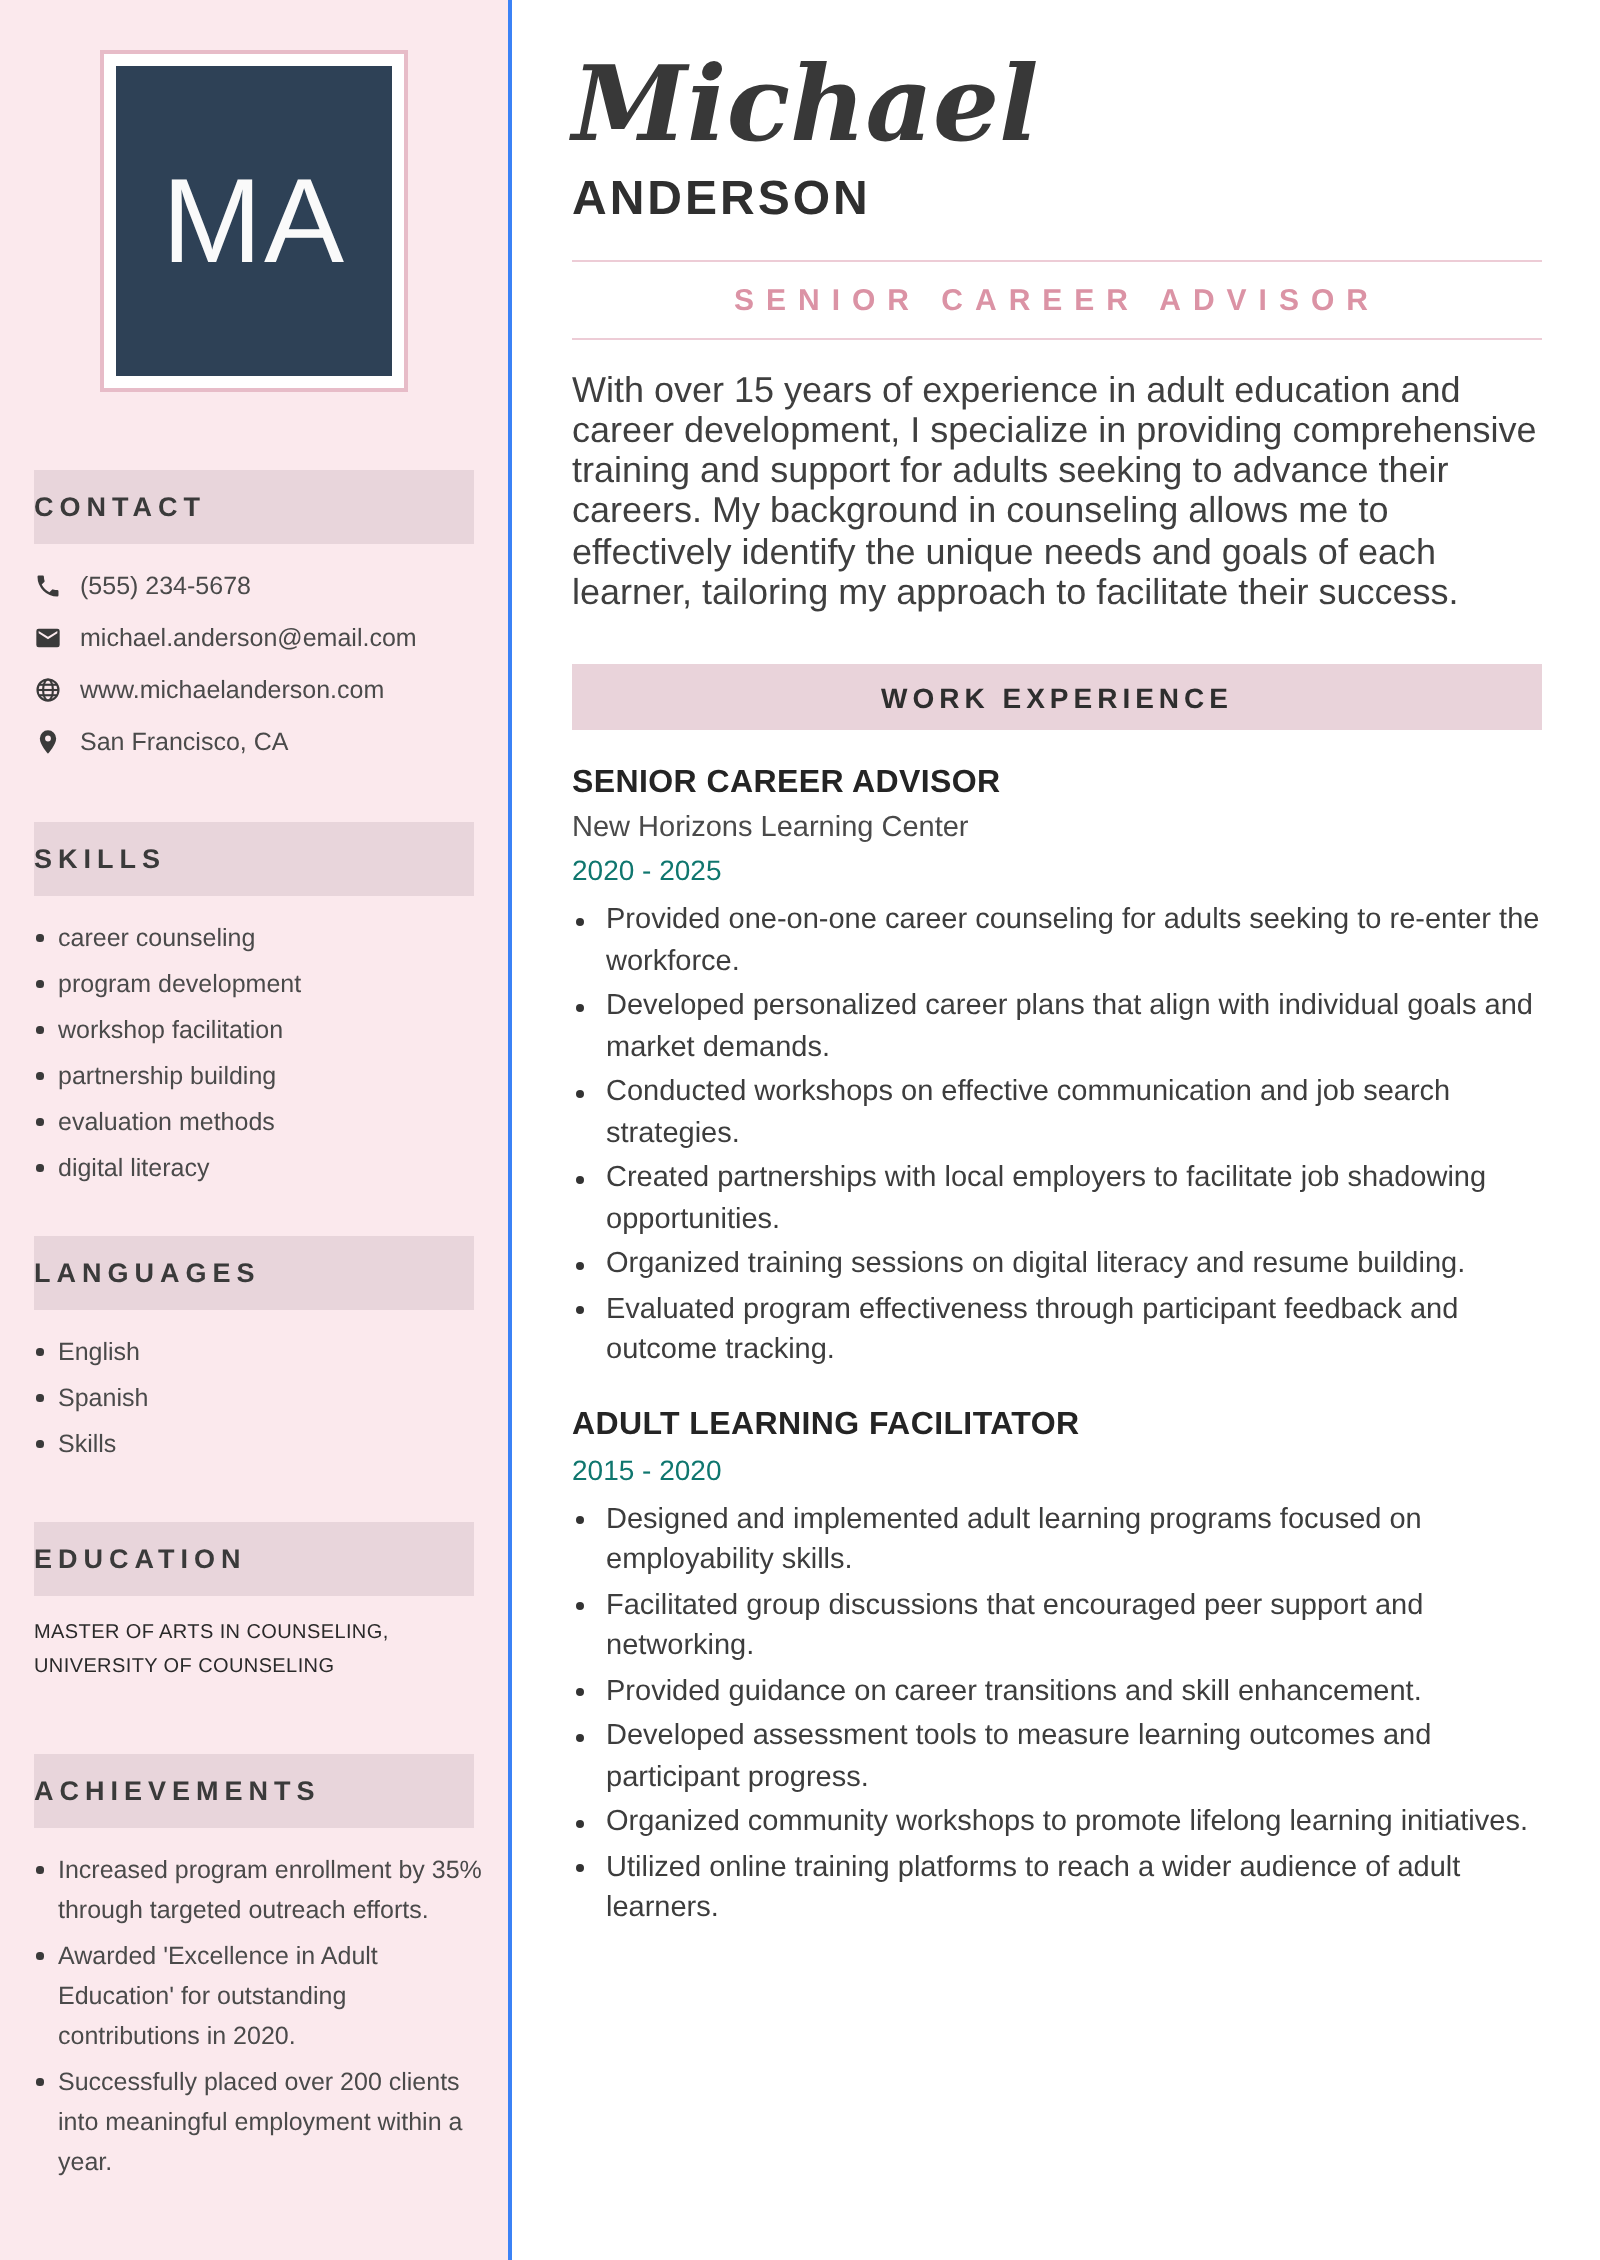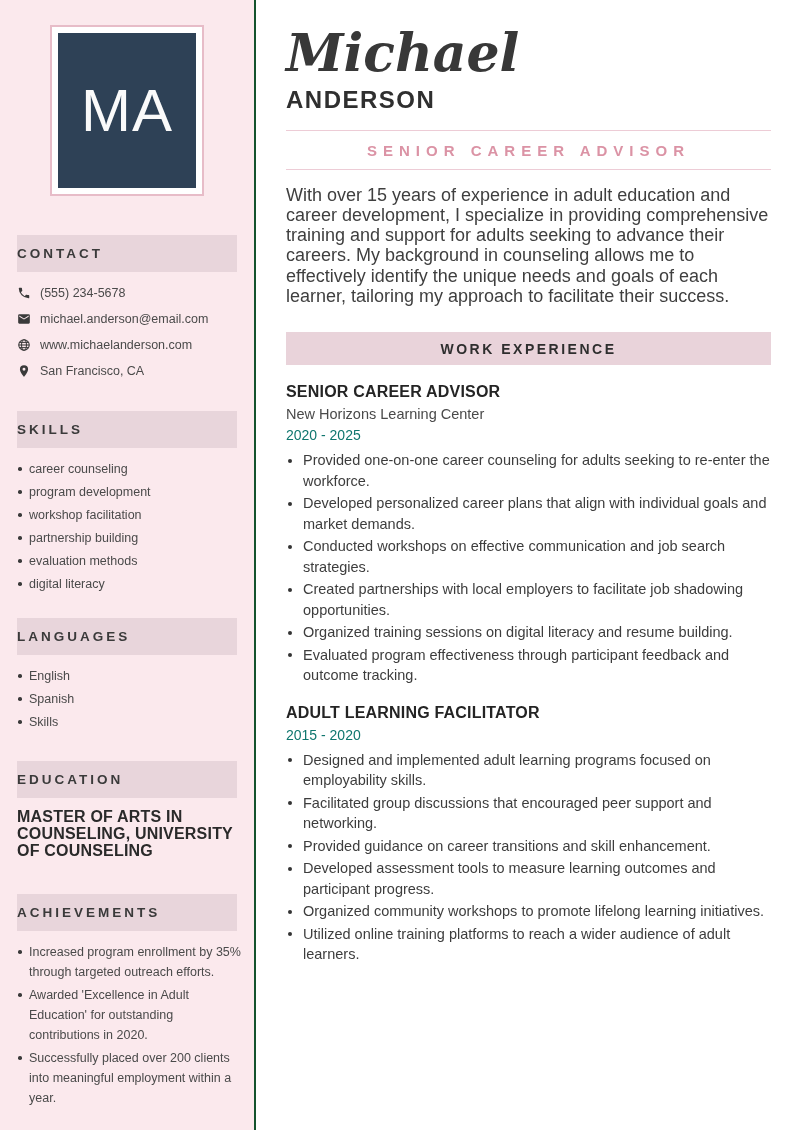--- a/index.html
+++ b/index.html
@@ -2,21 +2,21 @@
 <html><head>
 <meta charset="utf-8">
 <style>
   * { margin:0; padding:0; box-sizing:border-box; }
   html,body { width:800px; height:1130px; }
   body { font-family:"Liberation Sans", sans-serif; background:#ffffff; overflow:hidden; }
 
   .page { width:800px; height:1130px; display:flex; background:#ffffff; }
 
   
-  .sidebar { width:256px; flex-shrink:0; background:#fbe9ed; border-right:2px solid #14532d; }
+  .sidebar { width:256px; flex-shrink:0; background:#fbe9ed; border-right:2px solid #3b82f6; }
 
   .photo-frame { width:154px; height:171px; margin:25px auto 0; background:#ffffff;
                  border:2px solid #e7bcc8; padding:6px; }
   .monogram-box { width:100%; height:100%; background:#2e4156; color:#fafafa;
                   display:flex; align-items:center; justify-content:center;
                   font-size:60px; letter-spacing:1px; }
 
   .side-band { margin-left:17px; margin-right:17px; height:37px; background:#e8d5db;
                display:flex; align-items:center; justify-content:flex-start;
                font-size:13.5px; font-weight:bold; letter-spacing:3px; color:#3a3a3a; }
@@ -30,21 +30,21 @@
   .contact-row { display:flex; align-items:center; margin-bottom:12px;
                  color:#4a4a4a; font-size:12.5px; }
   .contact-row svg { width:14px; height:14px; margin-right:9px; flex-shrink:0; }
 
   .side-list { margin:11px 10px 0 17px; list-style:none; }
   .side-list li { position:relative; padding-left:12px; font-size:12.5px; line-height:20px;
                   color:#4a4a4a; margin-bottom:3px; }
   .side-list li::before { content:""; width:3.5px; height:3.5px; border-radius:50%;
                           background:#3a3a3a; position:absolute; left:1px; top:8px; }
 
-  .edu-text { margin:10px 17px 0; font-size:16px; font-weight:bold; line-height:17px;
+  .edu-text { margin:10px 17px 0; font-size:10px; font-weight:normal; line-height:17px;
               color:#2a2a2a; letter-spacing:0.2px; }
 
   
   .main { flex:1; padding:26px 29px 0 30px; }
 
   .first-name { font-family:"DejaVu Serif", serif; font-style:italic; font-weight:600;
                 font-size:52px; line-height:1.05; color:#383838; }
   .last-name { font-size:24px; font-weight:bold; letter-spacing:1.5px; color:#2f2f2f;
                margin-top:5px; }
 

